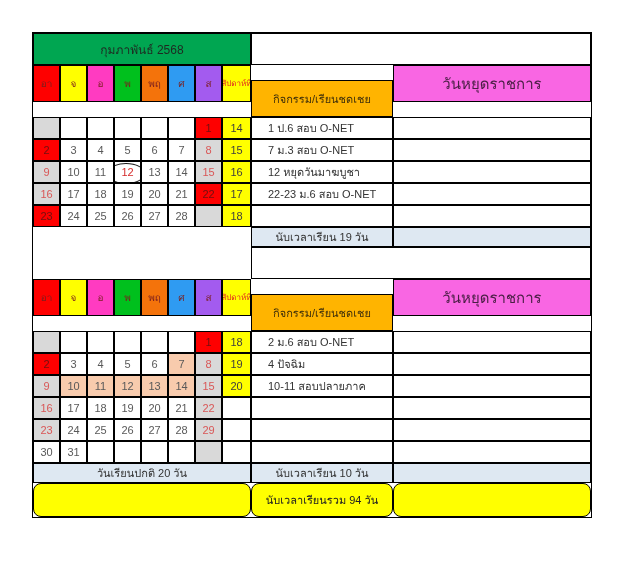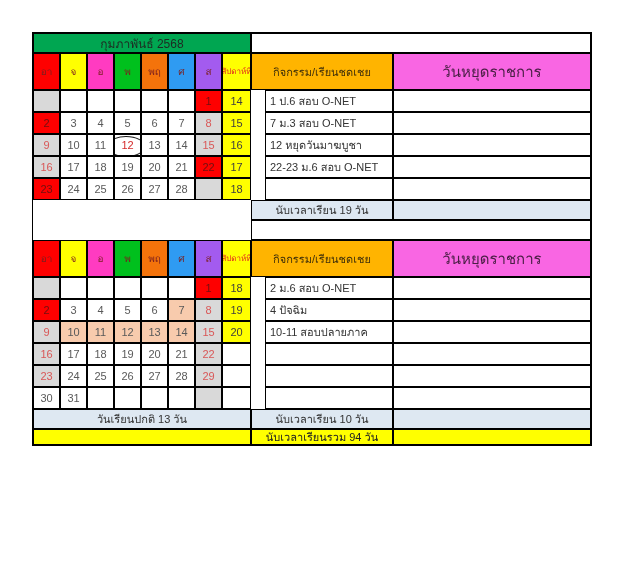--- a/index.html
+++ b/index.html
@@ -8,36 +8,36 @@
   .cal{width:558px;border:1px solid #000;}
   .row{display:grid;grid-template-columns:repeat(7,27px) 29px 142px 1fr;}
   .c{border:1px solid #000;display:flex;align-items:center;justify-content:center;
      box-sizing:border-box;overflow:hidden;white-space:nowrap;}
   .span8{grid-column:1 / span 8;}
   .col9{grid-column:9;}
   .col10{grid-column:10;}
   .span9-2{grid-column:9 / span 2;}
   
   .r-sum .c{height:20px;}
-  .r-bar .c{height:20px;}
+  .r-bar .c{height:32px;}
   .r-hdr .c{height:37px;}
   .r-day .c{height:22px;}
-  .r-foot .c{height:16px;}
+  .r-foot .c{height:34px;border-radius:8px;}
   
   .sum{font-size:11px;color:#333;background:var(--lightblue);}
   .month{font-size:12px;color:#1e2a22;}
   .barwhite{background:#fff;}
   .dh{font-size:10px;color:#7a1f1f;}
   .wh{font-size:8px;color:#e02020;}
-  .ah{font-size:11px;color:#41310a;}
+  .ah{font-size:11px;color:#41310a;margin-top:15px;}
   .hh{font-size:15px;color:#4a1f45;}
   .day{position:relative;font-size:11px;color:#595959;background:#fff;}
   .week{font-size:11px;color:#3f3f3f;background:#fff;}
   .bg-weekyellow{background:var(--yellow);}
-  .act{font-size:11px;color:#333;justify-content:flex-start;padding-left:4px;background:#fff;margin-left:14px;}
+  .act{font-size:11px;color:#333;justify-content:flex-start;padding-left:16px;background:#fff;}
   .hol{background:#fff;}
   .bg-gray{background:var(--gray);}
   .bg-red{background:var(--red);}
   .bg-peach{background:var(--peach);}
   .bg-yellow{background:var(--yellow);}
   .fg-red{color:var(--textred);}
   .fg-darkred{color:var(--textdarkred);}
   .fg-brightred{color:var(--textbrightred);}
   .total{font-size:11px;color:#222;}
   .circle{position:absolute;left:-8px;top:1px;width:36px;height:19px;
@@ -364,21 +364,21 @@
           <div class="daynum"></div>
         </div>
         <div class="c day bg-gray">
           <div class="daynum"></div>
         </div>
         <div class="c week"></div>
         <div class="c act"></div>
         <div class="c hol"></div>
       </div>
       <div class="row r-sum">
-        <div class="c sum span8">วันเรียนปกติ 13 วัน</div>
+        <div class="c sum span8">วันเรียนปกติ 20 วัน</div>
         <div class="c sum col9">นับเวลาเรียน 10 วัน</div>
         <div class="c sum col10"></div>
       </div>
       <div class="row r-foot">
         <div class="c bg-yellow span8"></div>
         <div class="c total bg-yellow col9">นับเวลาเรียนรวม 94 วัน</div>
         <div class="c bg-yellow col10"></div>
       </div>
     </div>
 </div>

